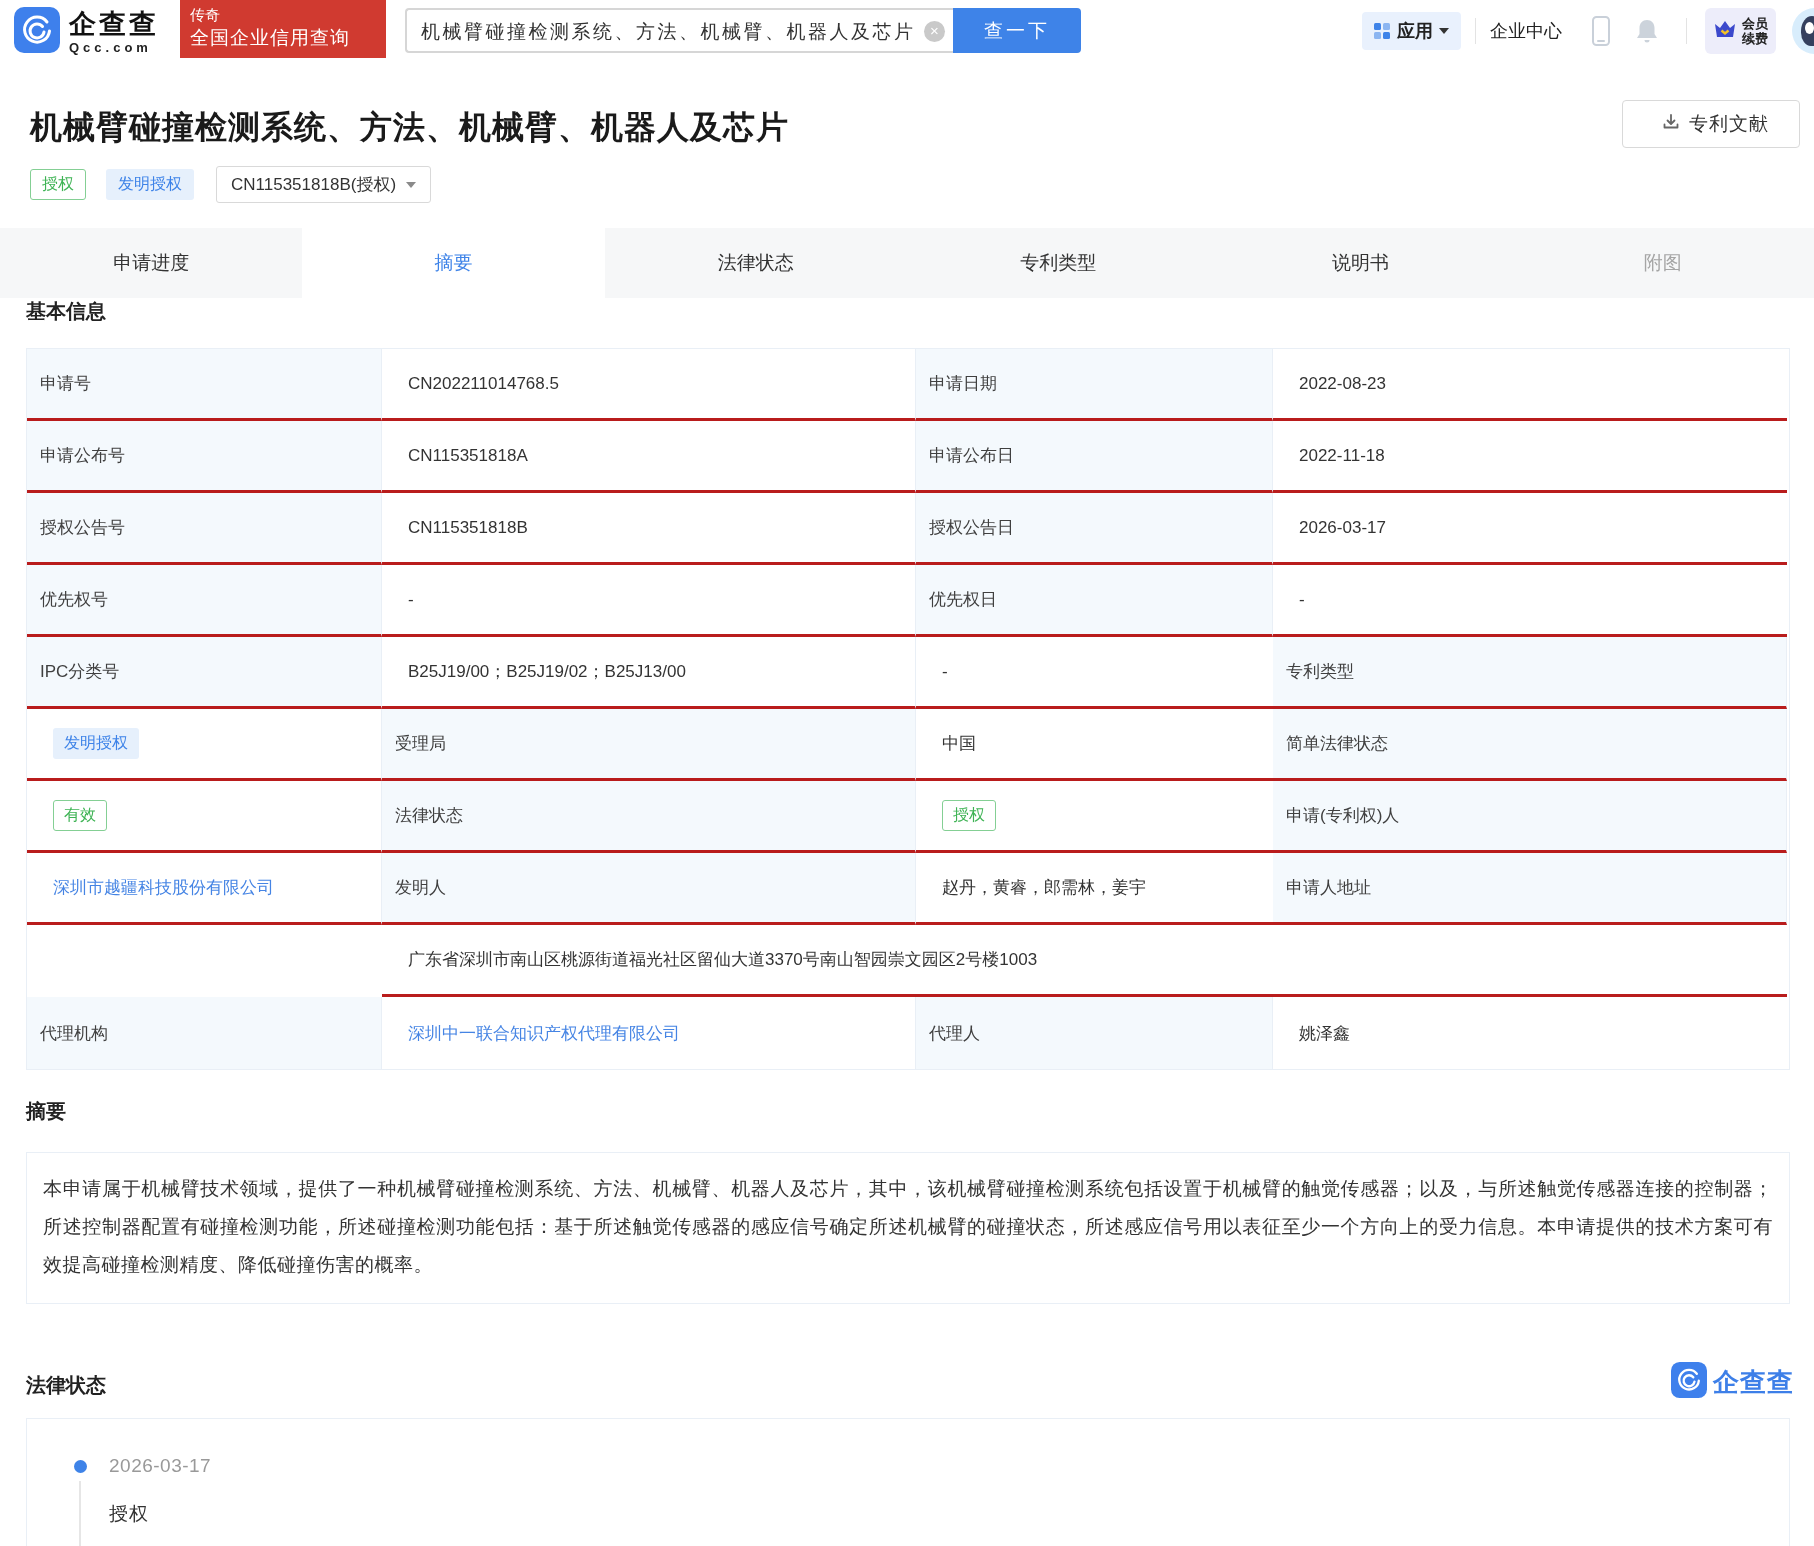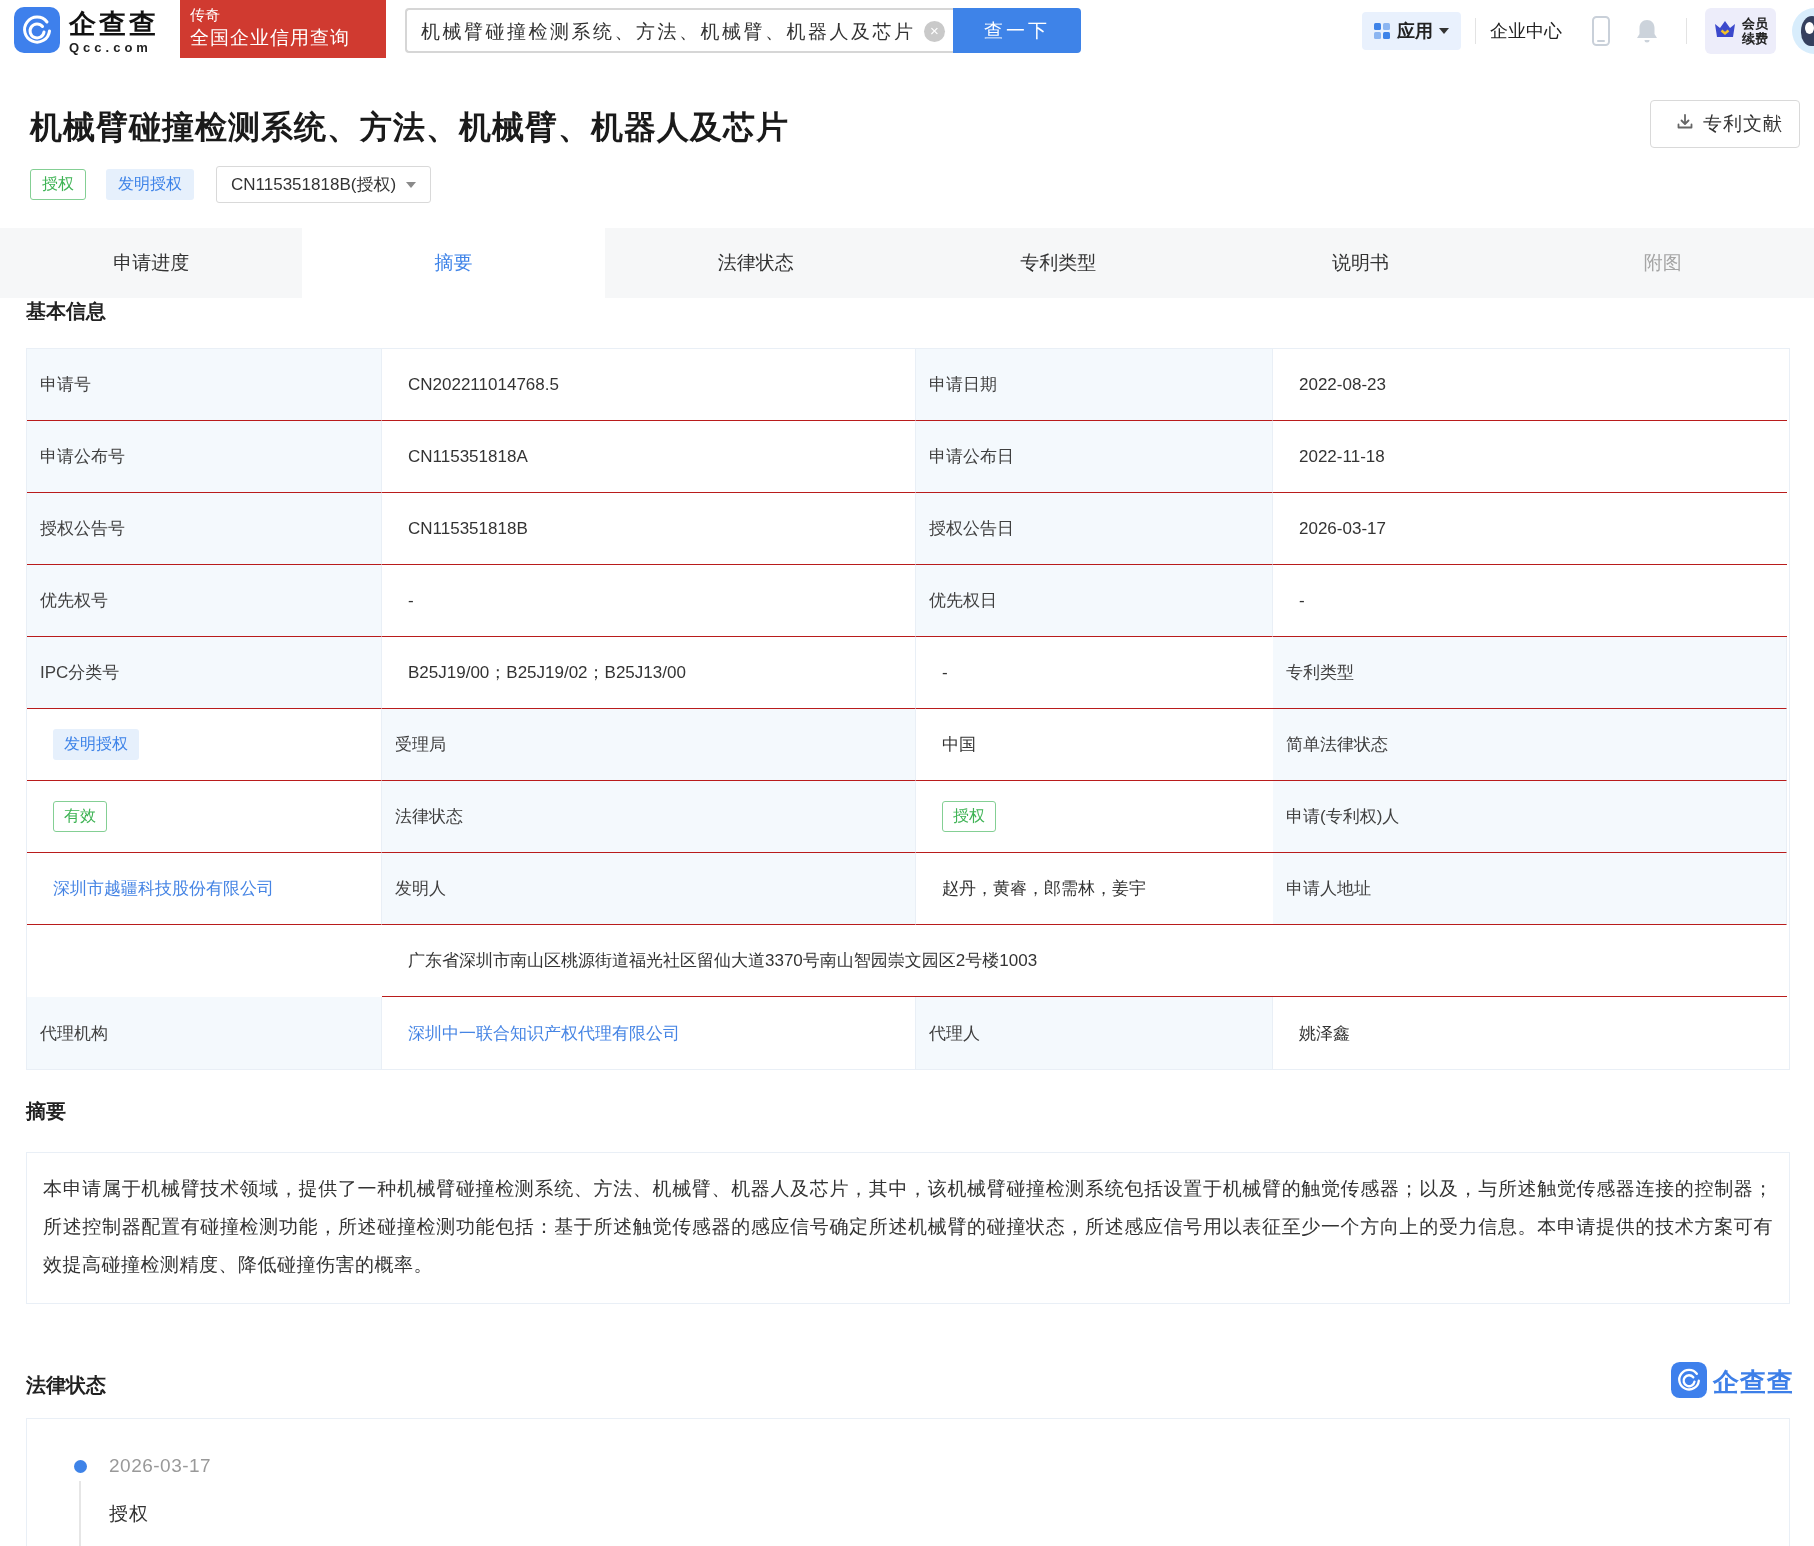--- a/index.html
+++ b/index.html
@@ -32,39 +32,39 @@
   .ent-center { font-size:18px; color:#222; cursor:pointer; margin-right:18px; }
   .icon-btn { margin:0 12px; cursor:pointer; display:flex; align-items:center; }
   .vip-pill { display:flex; align-items:center; background:#ededfa; border-radius:6px; height:46px; padding:0 8px; cursor:pointer; margin-left:4px; }
   .vip-text { font-size:13px; font-weight:bold; color:#222; line-height:15px; margin-left:5px; }
   .avatar { width:46px; height:46px; border-radius:50%; background:#d8edfc; margin-left:16px; margin-right:-24px; overflow:hidden; position:relative; cursor:pointer; }
   .avatar i { position:absolute; left:9px; top:8px; width:22px; height:30px; background:#35405e; border-radius:50% 50% 45% 45%; }
   .avatar b { position:absolute; left:13px; top:14px; width:9px; height:12px; background:#fff; border-radius:50%; }
 
   
   .patent-title { position:absolute; left:30px; top:106px; font-size:32px; font-weight:bold; color:#1a1a1a; letter-spacing:1px; }
-  .doc-btn { position:absolute; right:14px; top:100px; width:150px; height:48px; border:1px solid #d9d9d9; border-radius:4px; background:#fff; display:flex; align-items:center; justify-content:center; cursor:pointer; }
+  .doc-btn { position:absolute; right:14px; top:100px; width:178px; height:48px; border:1px solid #d9d9d9; border-radius:4px; background:#fff; display:flex; align-items:center; justify-content:center; cursor:pointer; }
   .doc-btn span { font-size:19px; color:#333; margin-left:8px; letter-spacing:1px; }
   .badge-row { position:absolute; left:30px; top:166px; display:flex; align-items:center; }
   .badge-green { border:1px solid #84cf94; color:#3eb354; font-size:16px; padding:4px 11px; border-radius:3px; background:#fff; }
   .badge-blue { background:#e6f0fc; color:#3e83e8; font-size:16px; padding:5px 12px; border-radius:3px; margin-left:20px; }
   .num-select { margin-left:22px; border:1px solid #d9d9d9; border-radius:3px; padding:6px 14px; font-size:17px; color:#333; display:flex; align-items:center; cursor:pointer; background:#fff; }
   .num-caret { width:0; height:0; border-left:5px solid transparent; border-right:5px solid transparent; border-top:6px solid #8a8a8a; margin-left:10px; }
 
   
   .tabs { position:absolute; left:0; top:228px; width:1814px; height:70px; display:flex; background:#f6f7f8; }
   .tab { flex:1; text-align:center; line-height:70px; font-size:19px; color:#333; cursor:pointer; }
   .tab.active { background:#fff; color:#3e83e8; }
   .tab.disabled { color:#a5a5a5; }
 
   
   .sec-title { position:absolute; left:26px; font-size:20px; font-weight:bold; color:#222; }
   .t-basic { top:298px; }
   .info-table { position:absolute; left:26px; top:348px; width:1764px; border:1px solid #e9eff6; display:grid; grid-template-columns:355px 534px 357px 514px; }
-  .cell { height:72px; display:flex; align-items:center; font-size:17px; border-bottom:1px solid #b91c1c; border-right:1px solid #e9eff6; overflow:hidden; }
+  .cell { height:72px; display:flex; align-items:center; font-size:17px; border-bottom:3px solid #b91c1c; border-right:1px solid #e9eff6; overflow:hidden; }
   .cl { background:#f4f9fd; color:#404040; padding-left:13px; }
   .cv { background:#fff; color:#333; padding-left:26px; }
   .cv.wide { grid-column:2 / span 3; }
   .cell.colend { border-right:none; }
   .cell.rowend { border-bottom:none; }
   .cell-badge-blue { background:#e6f0fc; color:#3e83e8; font-size:16px; padding:5px 11px; border-radius:3px; }
   .cell-badge-green { border:1px solid #84cf94; color:#3eb354; font-size:16px; padding:4px 10px; border-radius:3px; background:#fff; }
   a.cell-link { color:#4584e4; text-decoration:none; cursor:pointer; }
 
   

